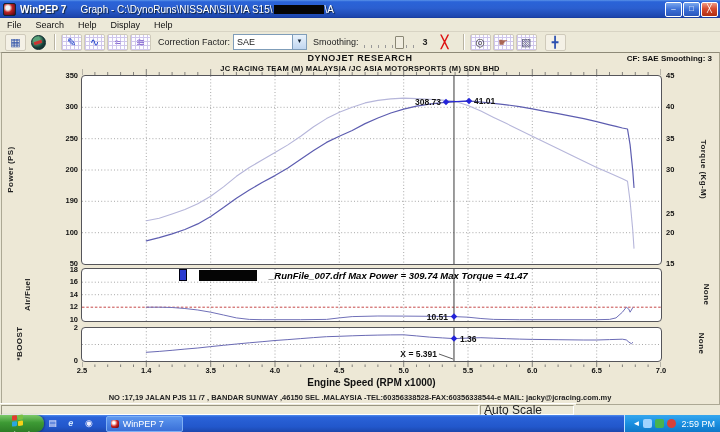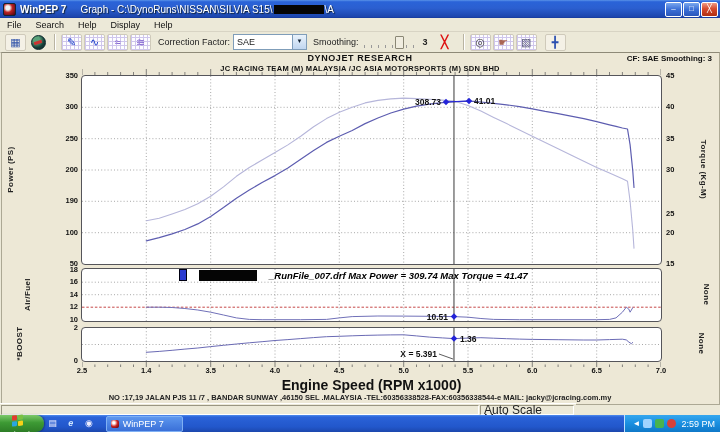--- a/index.html
+++ b/index.html
@@ -58,21 +58,21 @@
   #svg-af{left:81px;top:268px;}
   #svg-boost{left:81px;top:327px;}
   svg.strip{position:absolute;}
   #strip-top{left:82px;top:69px;}
   #strip-bottom{left:82px;top:362px;}
   .tick{position:absolute;font-size:7.5px;font-weight:bold;color:#111;line-height:8px;}
   .vlabel{position:absolute;font-size:8px;font-weight:bold;color:#222;text-align:center;letter-spacing:.4px;white-space:nowrap;}
   .rot-l{transform:rotate(-90deg);}
   .rot-r{transform:rotate(90deg);}
   #xaxis-label{position:absolute;left:82px;top:377px;width:579px;text-align:center;
-    font-size:14px;font-weight:bold;color:#111;}
+    font-size:10px;font-weight:bold;color:#111;}
   #footer-line{position:absolute;left:0;top:393px;width:720px;text-align:center;
     font-size:7.5px;font-weight:bold;color:#222;white-space:nowrap;}
   .ann{position:absolute;display:flex;align-items:center;gap:12px;margin-top:31px;}
   #ann-main{left:179px;top:238px;}
   #ann-boost{left:117px;top:334px;}
   .swatch{width:6px;height:10px;background:#2a3bd0;border:1px solid #001;}
   .ann .redact{height:11px;}
   #ann-main .redact{width:58px;}
   #ann-boost .redact{width:48px;}
   .ann-text{font-size:9.5px;font-weight:bold;font-style:italic;color:#000;white-space:nowrap;}

